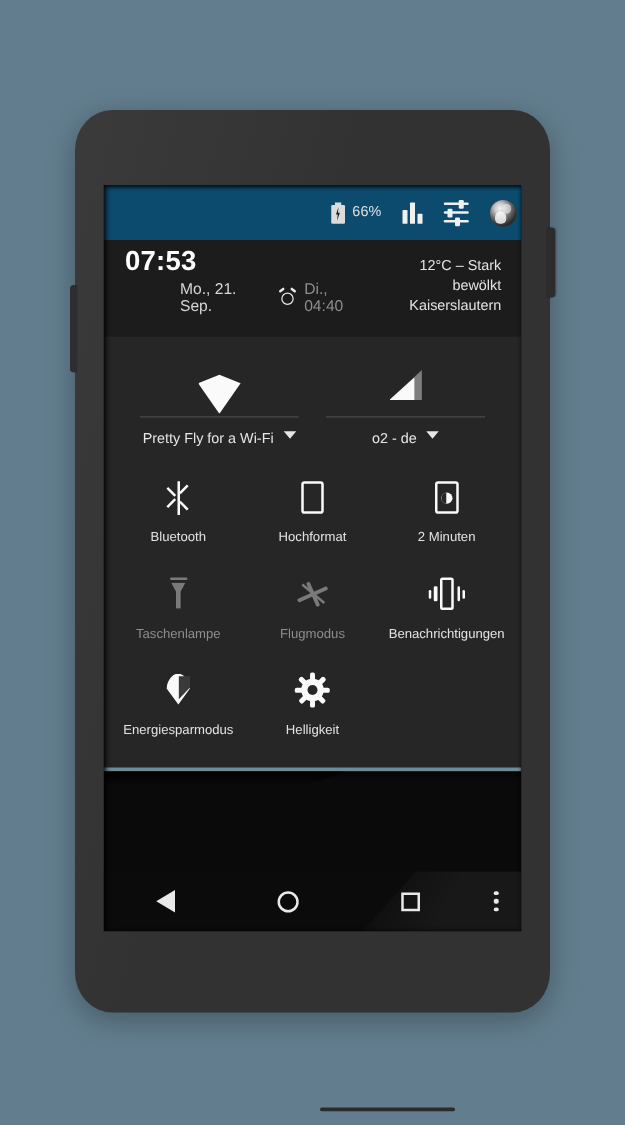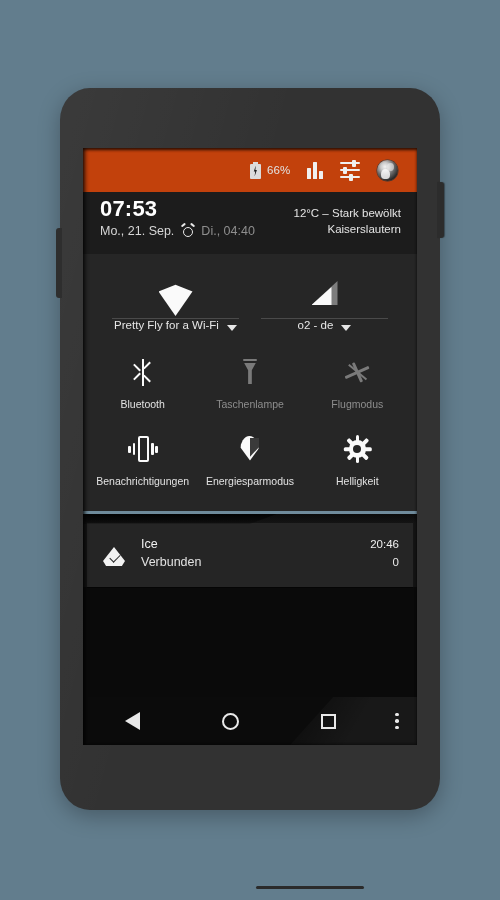--- a/index.html
+++ b/index.html
@@ -49,22 +49,22 @@
     position:absolute;left:83px;top:148px;width:334px;height:597px;
     background:#0a0a0a;overflow:hidden;
   }
   .screen-inner-shadow{
     position:absolute;left:0;top:0;width:100%;height:100%;pointer-events:none;
     box-shadow:inset 2px 0 4px rgba(0,0,0,.75), inset 0 2px 3px rgba(0,0,0,.6);
   }
 
   
   .statusbar{
-    height:44px;background:#c2410c;display:flex;align-items:center;
-    justify-content:flex-end;padding-right:19px;box-sizing:border-box;gap:17px;
+    height:44px;background:#0c4a6e;display:flex;align-items:center;
+    justify-content:flex-end;padding-right:4px;box-sizing:border-box;gap:17px;
   }
   .battery-group{display:flex;align-items:center;gap:6px;}
   .battery-ico{position:relative;width:11px;height:17px;}
   .battery-ico .cap{position:absolute;left:3px;top:0;width:5px;height:2px;background:#dcdcdc;}
   .battery-ico .shell{position:absolute;left:0;top:2px;width:11px;height:15px;background:#dcdcdc;border-radius:1px;}
   .battery-ico .bolt{
     position:absolute;left:3px;top:4px;width:5px;height:11px;
     background:#1c1c1c;
     clip-path:polygon(58% 0,18% 55%,46% 55%,34% 100%,80% 42%,50% 42%);
   }
@@ -96,41 +96,41 @@
     content:"";position:absolute;left:10px;top:3px;width:7px;height:8px;border-radius:50%;
     background:rgba(235,235,235,.6);
   }
 
   
   .headerrow{
     background:#1c1c1c;display:flex;justify-content:space-between;align-items:flex-start;
     padding:4px 16px 16px 17px;
   }
   .clock-time{color:#fff;font-size:22px;font-weight:bold;line-height:26px;letter-spacing:.2px;}
-  .clock-sub{display:flex;align-items:center;gap:7px;margin-top:2px;}
+  .clock-sub{display:flex;align-items:center;gap:7px;margin-top:2px;margin-left:44px;}
   .clock-date{color:#d6d6d6;font-size:12.5px;}
   .alarm-ico{position:relative;width:13px;height:13px;flex:0 0 auto;}
   .alarm-ico .face{
     position:absolute;left:1.2px;top:2.2px;width:10.4px;height:10.4px;border-radius:50%;
     border:1.6px solid #e9e9e9;box-sizing:border-box;
   }
   .alarm-ico .bellA,.alarm-ico .bellB{position:absolute;top:-.4px;width:5px;height:2.4px;background:#e9e9e9;border-radius:1px;}
   .alarm-ico .bellA{left:-.4px;transform:rotate(-38deg);}
   .alarm-ico .bellB{right:-.4px;transform:rotate(38deg);}
   .alarm-next{color:#8e8e8e;font-size:12.5px;}
   .weather{text-align:right;padding-top:9px;}
   .weather div{color:#e3e3e3;font-size:11.5px;line-height:16px;}
 
   
   .qs{background:#262626;padding-top:4px;}
   .qs-top{display:flex;padding:12px 18px 0;}
   .qs-conn{flex:1;display:flex;flex-direction:column;align-items:center;}
   .qs-conn .glyph{height:46px;display:flex;align-items:center;justify-content:center;}
   .qs-conn .rule{width:85%;height:1px;background:#4a4a4a;margin-top:2px;}
-  .qs-conn .lbl{display:flex;align-items:flex-end;gap:8px;}
+  .qs-conn .lbl{display:flex;align-items:flex-start;gap:8px;margin-top:11px;}
   .qs-conn .lbl span{color:#e6e6e6;font-size:11.5px;}
   .caret{width:0;height:0;border-left:5px solid transparent;border-right:5px solid transparent;border-top:6px solid #e6e6e6;}
 
   .wifi-ico{width:34px;height:26px;position:relative;}
   .wifi-ico:before{
     content:"";position:absolute;left:0;top:2px;width:34px;height:34px;background:#fafafa;
     clip-path:polygon(50% 100%,0% 28%,50% 8%,100% 28%);
     border-radius:0 0 4px 4px;
   }
   .sig-ico{width:26px;height:24px;position:relative;}
@@ -338,21 +338,35 @@
                 <i class="stem"></i>
                 <i class="a1"></i>
                 <i class="a2"></i>
                 <i class="a3"></i>
                 <i class="a4"></i>
               </div>
           </div>
           <div class="tl">Bluetooth</div>
         </div>
 
-
+        <div class="tile">
+          <div class="ig">
+              <div class="rot"></div>
+            </div>
+          <div class="tl">Hochformat</div>
+        </div>
+
+        <div class="tile">
+          <div class="ig">
+              <div class="tmr">
+                <b></b>
+              </div>
+            </div>
+          <div class="tl">2 Minuten</div>
+        </div>
 
         <div class="tile off">
           <div class="ig">
               <div class="torch">
                 <div class="top"></div>
                 <div class="bd"></div>
               </div>
             </div>
           <div class="tl">Taschenlampe</div>
         </div>
@@ -407,38 +421,20 @@
         </div>
 
         <div class="scroll-hint">›</div>
       </div>
 
       <div class="qs-divider">
         <div class="qs-shadowcut"></div>
       </div>
     </div>
 
-    <div class="notif-area">
-      <div class="notif">
-        <div class="notif-ico">
-          <div class="shield"></div>
-            <div class="chk"></div>
-        </div>
-        <div class="notif-body">
-          <div class="notif-l">
-            <div class="t1">Ice</div>
-            <div class="t2">Verbunden</div>
-          </div>
-          <div class="notif-r">
-            <div class="r1">20:46</div>
-            <div class="r2">0</div>
-          </div>
-        </div>
-      </div>
-    </div>
 
     <div class="navbar">
       <div class="nav-back">
           <div class="tri"></div>
         </div>
       <div class="nav-home">
           <div class="cir"></div>
         </div>
       <div class="nav-recent">
           <div class="sqr"></div>

